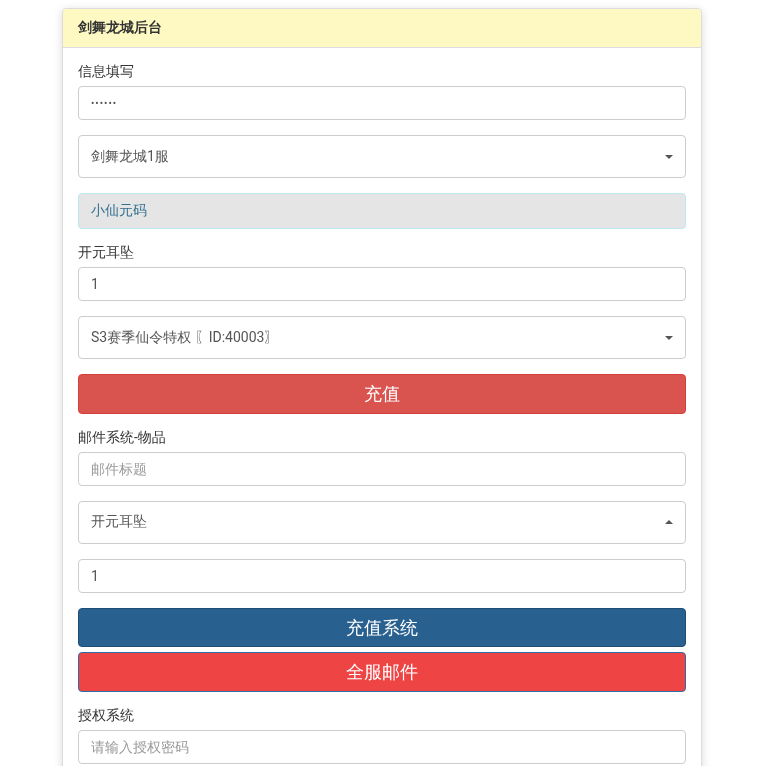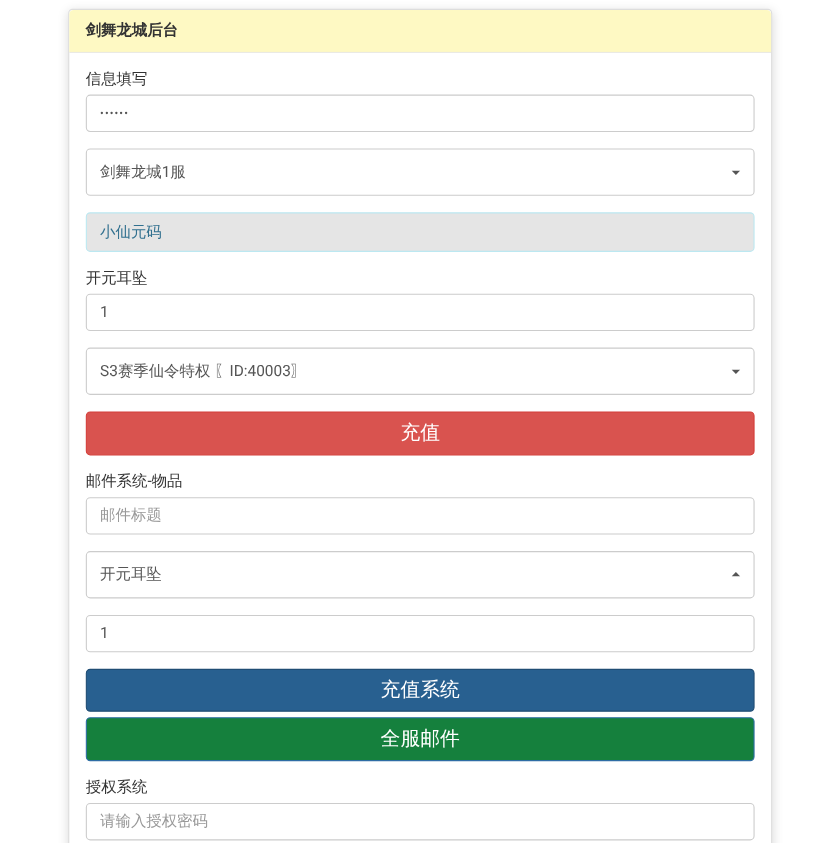--- a/index.html
+++ b/index.html
@@ -113,21 +113,21 @@
       width: 100%;
       margin-bottom: 5px;
     }
     .btn-danger {
       color: #fff;
       background-color: #d9534f;
       border-color: #d43f3a;
     }
     .btn-primary {
       color: #fff;
-      background-color: #15803d;
+      background-color: #ef4444;
       border-color: #2e6da4;
     }
     .btn-primary.active {
       background-color: #286090;
       border-color: #204d74;
     }
   </style>
 </head>
 <body>
 

